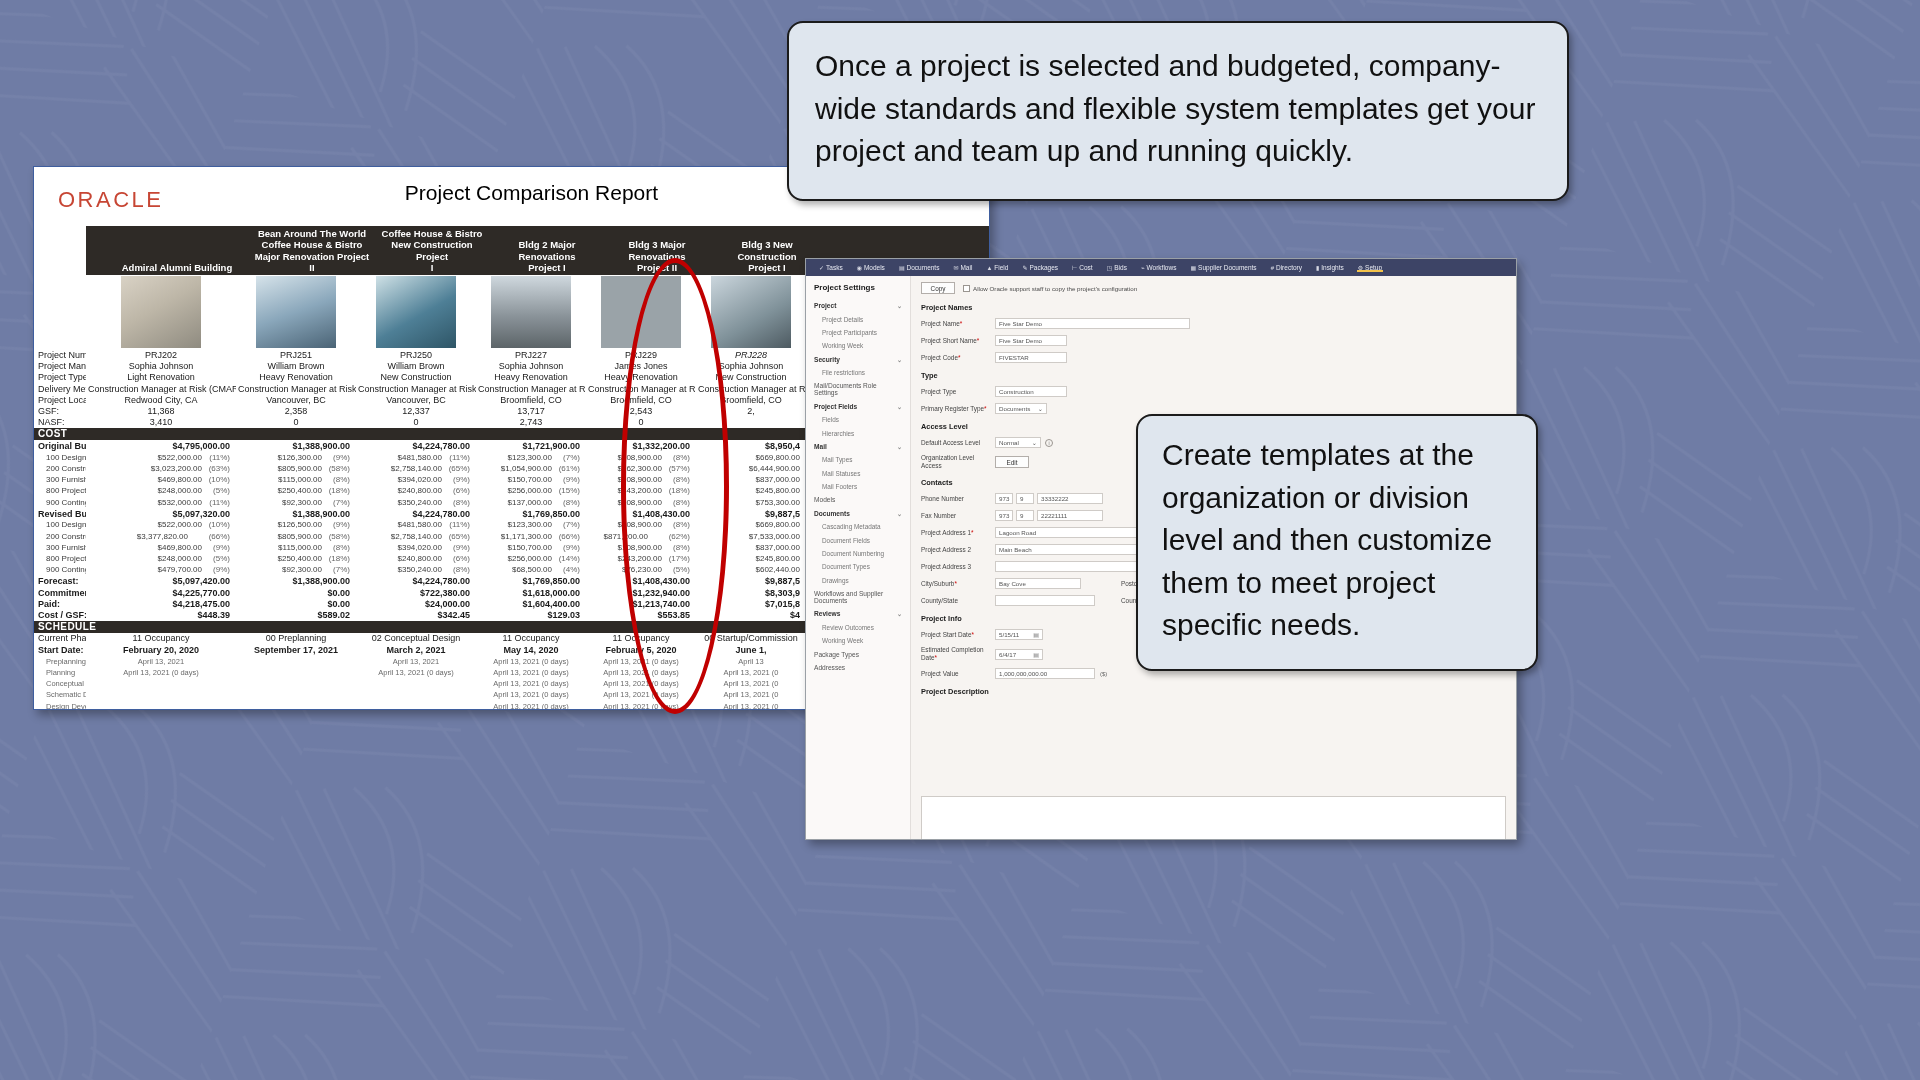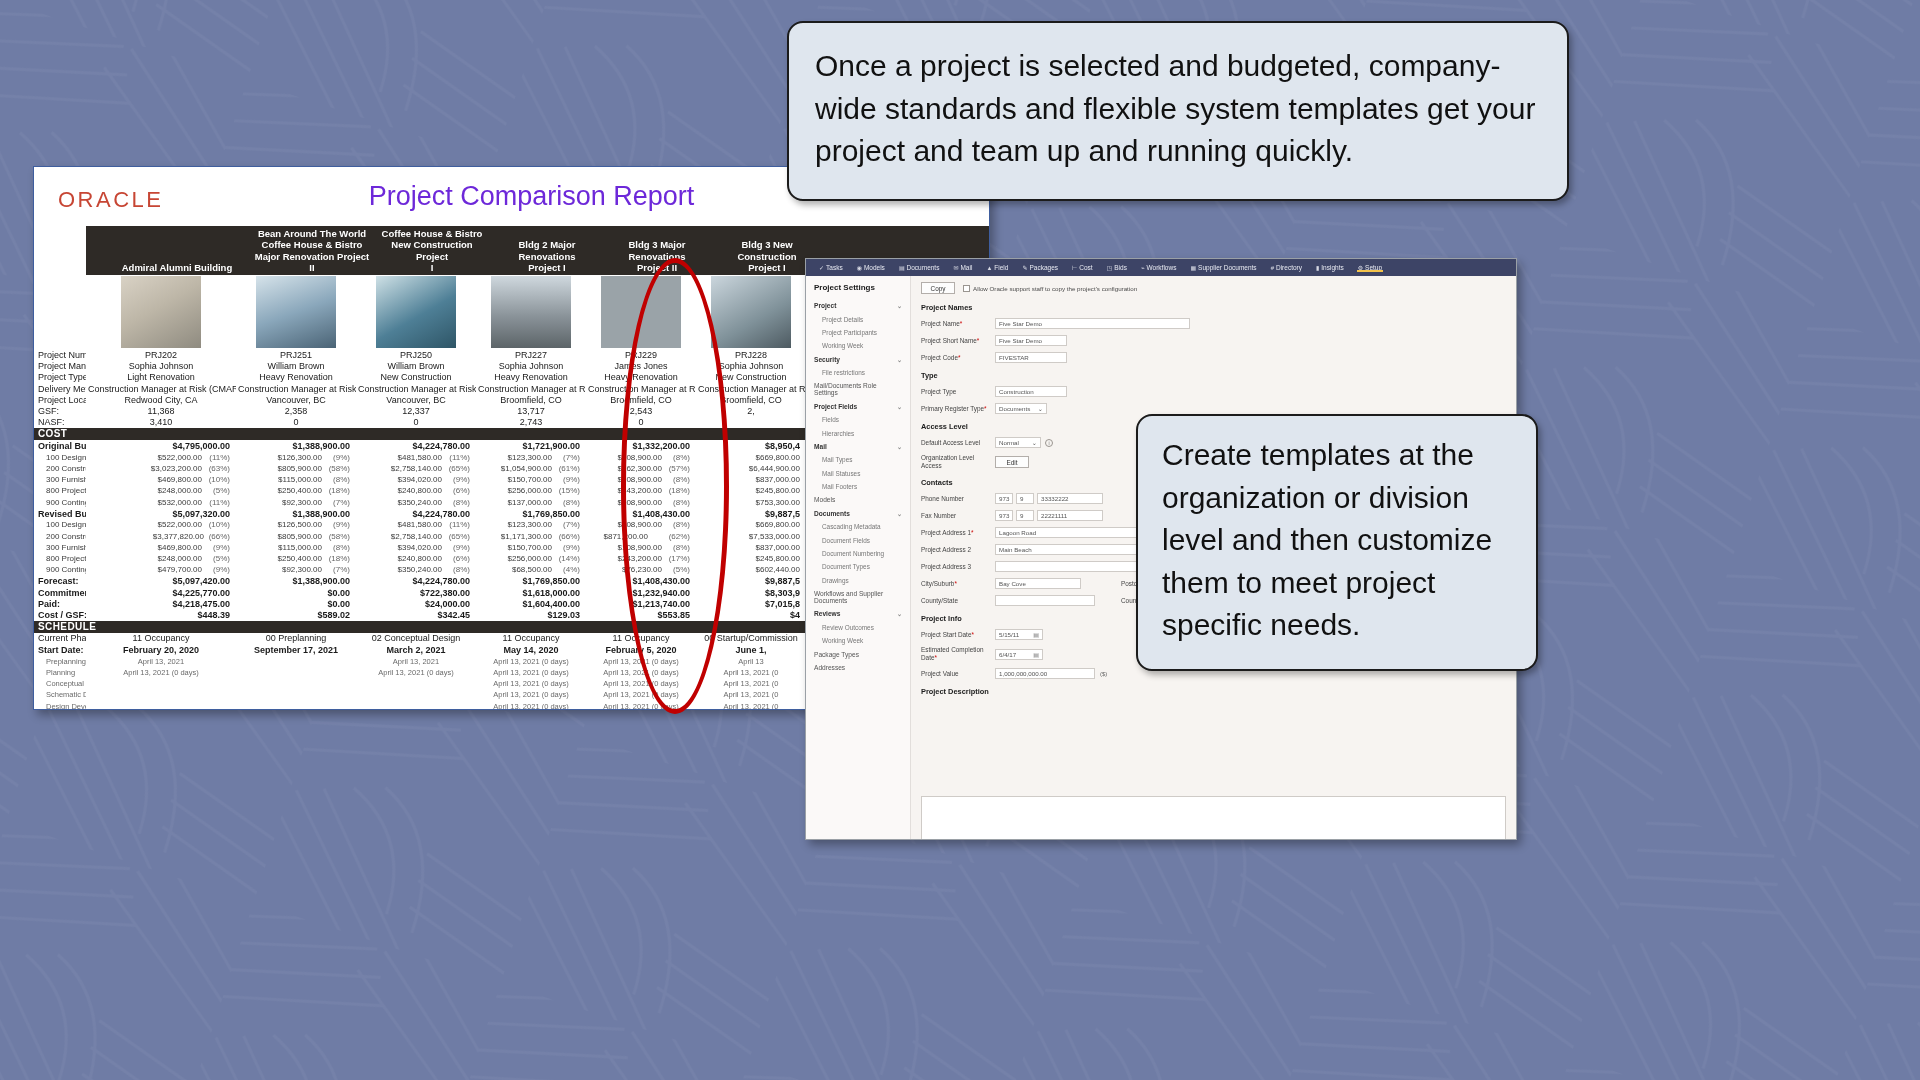--- a/index.html
+++ b/index.html
@@ -29,21 +29,21 @@
     background:#ffffff;border:1px solid #3f5e9e;box-shadow:4px 5px 9px rgba(0,0,0,.33);
     overflow:hidden;
   }
   #report-head{height:44px;position:relative;text-decoration:underline;}
   #oracle-logo{
     position:absolute;left:24px;top:20px;color:#c74634;font-size:22px;
     letter-spacing:2.5px;font-weight:400;
   }
   #report-title{
     position:absolute;left:0;right:0;top:14px;text-align:center;
-    font-size:27px;color:#6d28d9;padding-left:40px;
+    font-size:21px;color:#000000;padding-left:40px;
   }
 
   
   #col-band{
     position:absolute;left:52px;top:59px;right:0;height:49px;background:#2e2a26;
     display:flex;align-items:flex-end;
   }
   #col-band .cb-cell{
     color:#fff;font-size:9.5px;font-weight:bold;text-align:center;line-height:1.18;
     padding:0 2px 2px 2px;box-sizing:border-box;
@@ -232,21 +232,21 @@
       </div>
     </div>
   <div id="rows">
       <div class="drow">
         <div class="lbl" style="width: 52px;">Project Number:</div>
         <div class="cell" style="width: 150px;">PRJ202</div>
         <div class="cell" style="width: 120px;">PRJ251</div>
         <div class="cell" style="width: 120px;">PRJ250</div>
         <div class="cell" style="width: 110px;">PRJ227</div>
         <div class="cell" style="width: 110px;">PRJ229</div>
-        <div class="cell" style="width: 110px;">PRJ228</div>
+        <div class="cell" style="width: 110px; font-style: italic;">PRJ228</div>
       </div>
       <div class="drow">
         <div class="lbl" style="width: 52px;">Project Manager:</div>
         <div class="cell" style="width: 150px;">Sophia Johnson</div>
         <div class="cell" style="width: 120px;">William Brown</div>
         <div class="cell" style="width: 120px;">William Brown</div>
         <div class="cell" style="width: 110px;">Sophia Johnson</div>
         <div class="cell" style="width: 110px;">James Jones</div>
         <div class="cell" style="width: 110px;">Sophia Johnson</div>
       </div>
@@ -453,21 +453,21 @@
           <span style="color: rgb(102, 102, 102); min-width: 22px;">(7%)</span>
         </div>
         <div class="cell num" style="width: 110px; display: flex; justify-content: flex-end; gap: 6px;">
           <span>$108,900.00</span>
           <span style="color: rgb(102, 102, 102); min-width: 22px;">(8%)</span>
         </div>
         <div class="cell num" style="width: 110px;">$669,800.00</div>
       </div>
       <div class="drow sub">
         <div class="lbl" style="width: 52px;">200 Construction</div>
-        <div class="cell num" style="width: 150px; display: flex; justify-content: flex-end; gap: 4px;">
+        <div class="cell num" style="width: 150px; display: flex; justify-content: flex-end; gap: 20px;">
           <span>$3,377,820.00</span>
           <span style="color: rgb(102, 102, 102); min-width: 22px;">(66%)</span>
         </div>
         <div class="cell num" style="width: 120px; display: flex; justify-content: flex-end; gap: 6px;">
           <span>$805,900.00</span>
           <span style="color: rgb(102, 102, 102); min-width: 22px;">(58%)</span>
         </div>
         <div class="cell num" style="width: 120px; display: flex; justify-content: flex-end; gap: 6px;">
           <span>$2,758,140.00</span>
           <span style="color: rgb(102, 102, 102); min-width: 22px;">(65%)</span>

